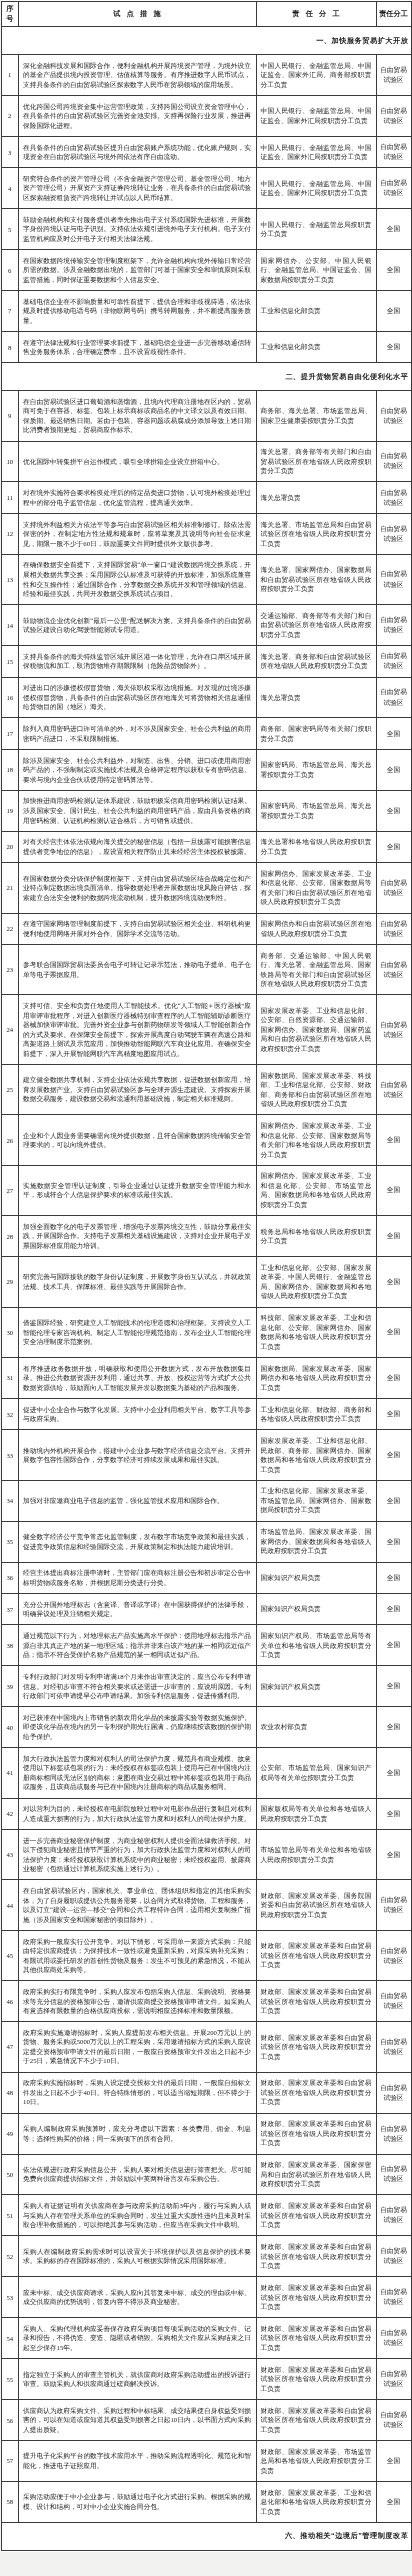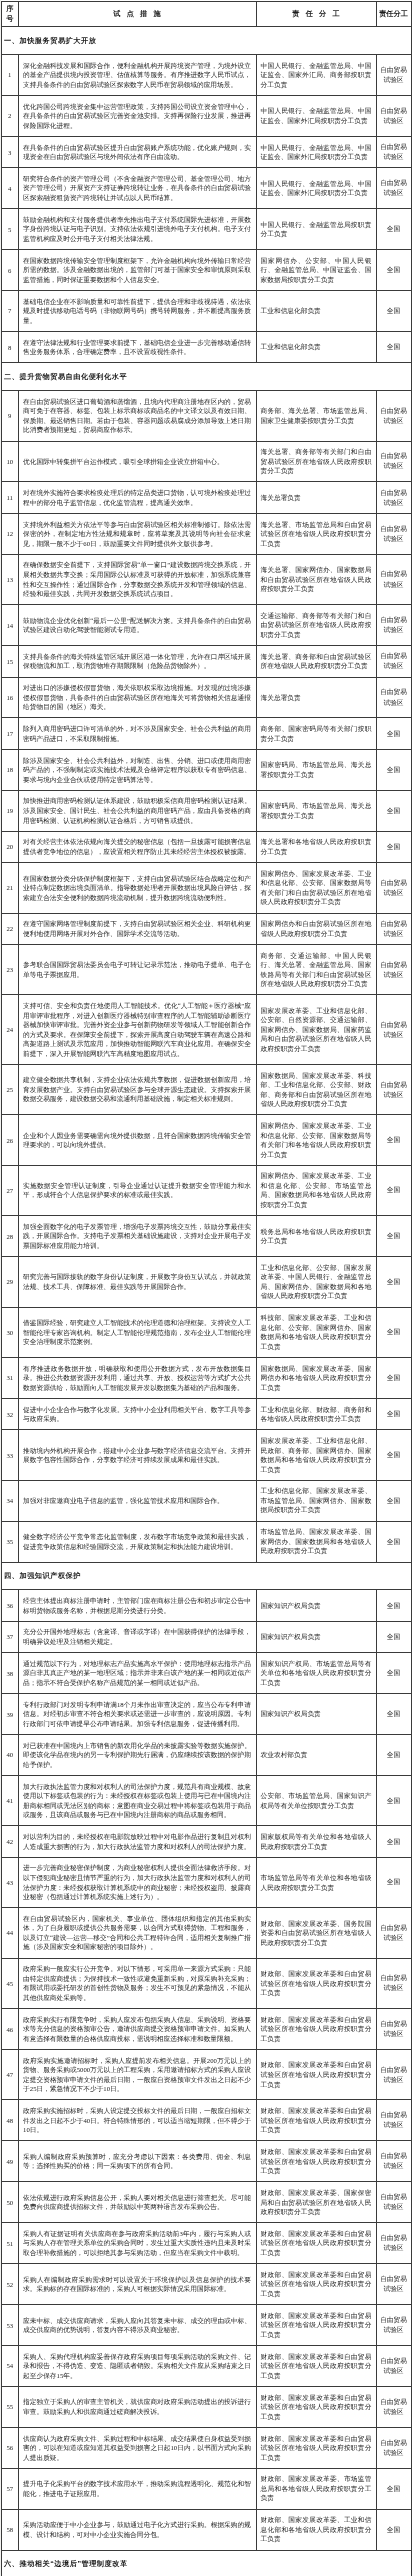--- a/index.html
+++ b/index.html
@@ -46,21 +46,21 @@
     height: 17.5px;
     padding: 2.1px 1px;
     background: #ffffff;
   }
   th.sp { letter-spacing: 6.2px; text-indent: 6.2px; }
 
   td.section-header {
     font-family: "Liberation Sans", "DejaVu Sans", sans-serif;
     font-weight: bold;
     font-size: 7.2px;
-    text-align: left;
+    text-align: right;
     height: 20.6px;
     padding: 3.1px 2.1px;
     letter-spacing: 0.5px;
   }
   td.cell-no {
     font-size: 6.7px;
     text-align: center;
     padding: 3.1px 1px;
     font-family: "Liberation Serif", "DejaVu Serif", serif;
   }
@@ -313,23 +313,20 @@
           <td class="cell-resp">工业和信息化部、国家发展改革委、市场监管总局、国家网信办、国家数据局按职责分工负责</td>
           <td class="cell-scope">全国</td>
         </tr>
         <tr>
           <td class="cell-no">35</td>
           <td class="cell-measure">健全数字经济公平竞争常态化监管制度，发布数字市场竞争政策和最佳实践，促进竞争政策信息和经验国际交流，开展政策制定和执法能力建设培训。</td>
           <td class="cell-resp">市场监管总局、国家发展改革委、国家网信办、国家数据局和各地省级人民政府按职责分工负责</td>
           <td class="cell-scope">全国</td>
         </tr>
         <tr>
-          <td colspan="4" class="section-header">四、加强知识产权保护</td>
-        </tr>
-        <tr>
           <td class="cell-no">36</td>
           <td class="cell-measure">经营主体提出商标注册申请时，主管部门应在商标注册公告和初步审定公告中标明货物或服务名称，并根据尼斯分类进行分类。</td>
           <td class="cell-resp">国家知识产权局负责</td>
           <td class="cell-scope">全国</td>
         </tr>
         <tr>
           <td class="cell-no">37</td>
           <td class="cell-measure">充分公开国外地理标志（含意译、音译或字译）在中国获得保护的法律手段，明确异议处理及注销相关规定。</td>
           <td class="cell-resp">国家知识产权局负责</td>
           <td class="cell-scope">全国</td>

